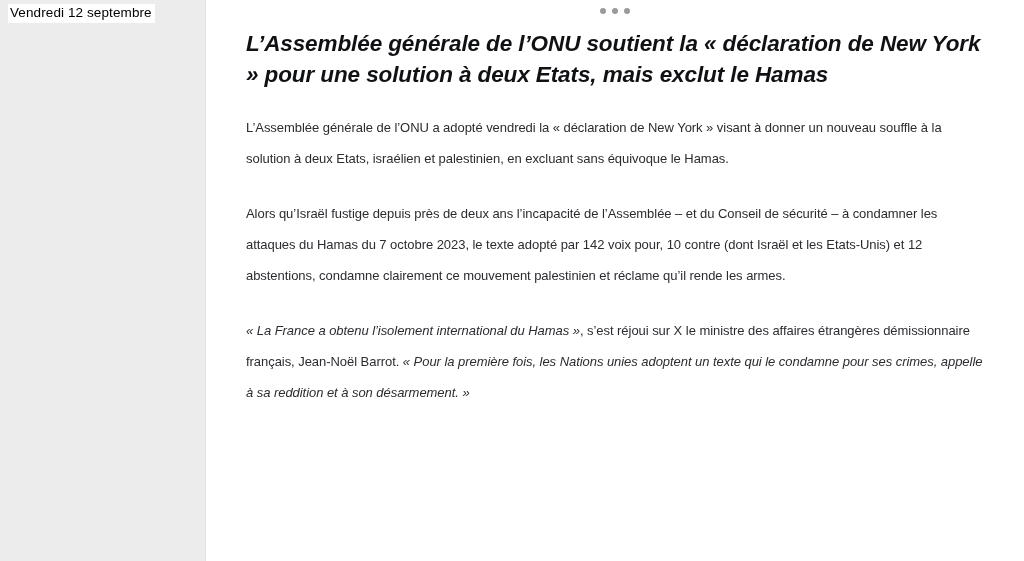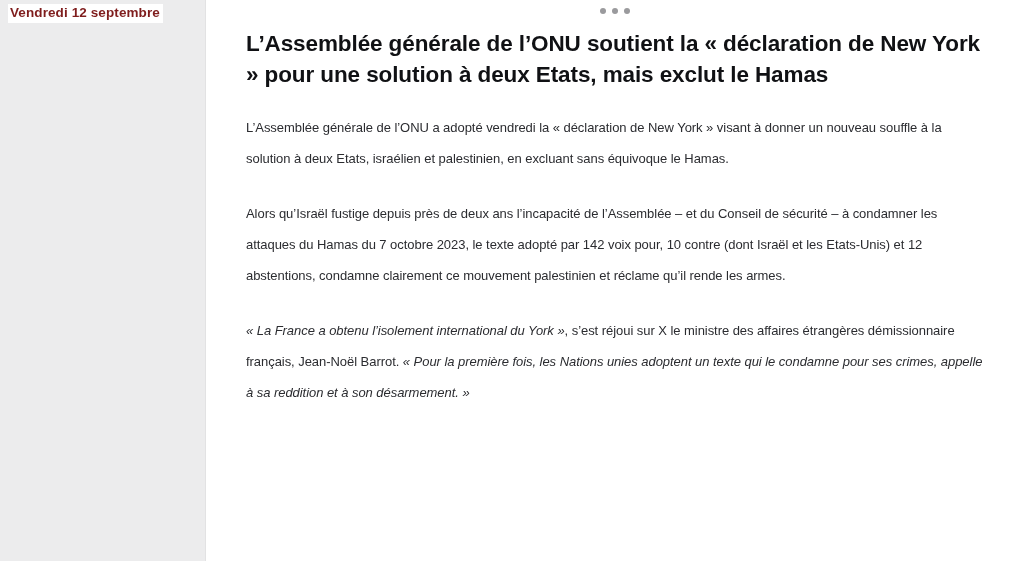--- a/index.html
+++ b/index.html
@@ -28,22 +28,22 @@
     flex: 0 0 205px;
     background: #ececed;
     position: relative;
     border-right: 1px solid #e2e2e3;
   }
   .date-label {
     position: absolute;
     top: 4px;
     left: 8px;
     font-size: 13.5px;
-    font-weight: 700;
-    color: #7f1d1d;
+    font-weight: 400;
+    color: #000000;
     letter-spacing: 0.1px;
     background: #ffffff;
     padding: 1px 3px 2px 2px;
     line-height: 16px;
     white-space: nowrap;
     text-align: center;
   }
 
   
   .main {
@@ -76,20 +76,21 @@
     max-width: 745px;
   }
 
   h1.headline {
     font-size: 22.5px;
     line-height: 31px;
     font-weight: 700;
     color: #101114;
     margin: 0 0 22px 0;
     letter-spacing: -0.1px;
+    font-style: italic;
   }
 
   p.para {
     font-size: 13px;
     line-height: 31px;
     color: #2b2c30;
     margin: 0 0 24px 0;
     letter-spacing: -0.05px;
   }
 
@@ -119,18 +120,18 @@
 
     <article class="article">
 
       <h1 class="headline">L’Assemblée générale de l’ONU soutient la « déclaration de New York » pour une solution à deux Etats, mais exclut le Hamas</h1>
 
       <p class="para">L’Assemblée générale de l’ONU a adopté vendredi la « déclaration de New York » visant à donner un nouveau souffle à la solution à deux Etats, israélien et palestinien, en excluant sans équivoque le Hamas.</p>
 
       <p class="para">Alors qu’Israël fustige depuis près de deux ans l’incapacité de l’Assemblée – et du Conseil de sécurité – à condamner les attaques du Hamas du 7 octobre 2023, le texte adopté par 142 voix pour, 10 contre (dont Israël et les Etats-Unis) et 12 abstentions, condamne clairement ce mouvement palestinien et réclame qu’il rende les armes.</p>
 
       <p class="para quote">
-        <span>« La France a obtenu l’isolement international du York »</span><span class="plain">, s’est réjoui sur X le ministre des affaires étrangères démissionnaire français, Jean-Noël Barrot. </span><span>« Pour la première fois, les Nations unies adoptent un texte qui le condamne pour ses crimes, appelle à sa reddition et à son désarmement. »</span>
+        <span>« La France a obtenu l’isolement international du Hamas »</span><span class="plain">, s’est réjoui sur X le ministre des affaires étrangères démissionnaire français, Jean-Noël Barrot. </span><span>« Pour la première fois, les Nations unies adoptent un texte qui le condamne pour ses crimes, appelle à sa reddition et à son désarmement. »</span>
       </p>
 
     </article>
   </main>
 </div>
 
 </body></html>

